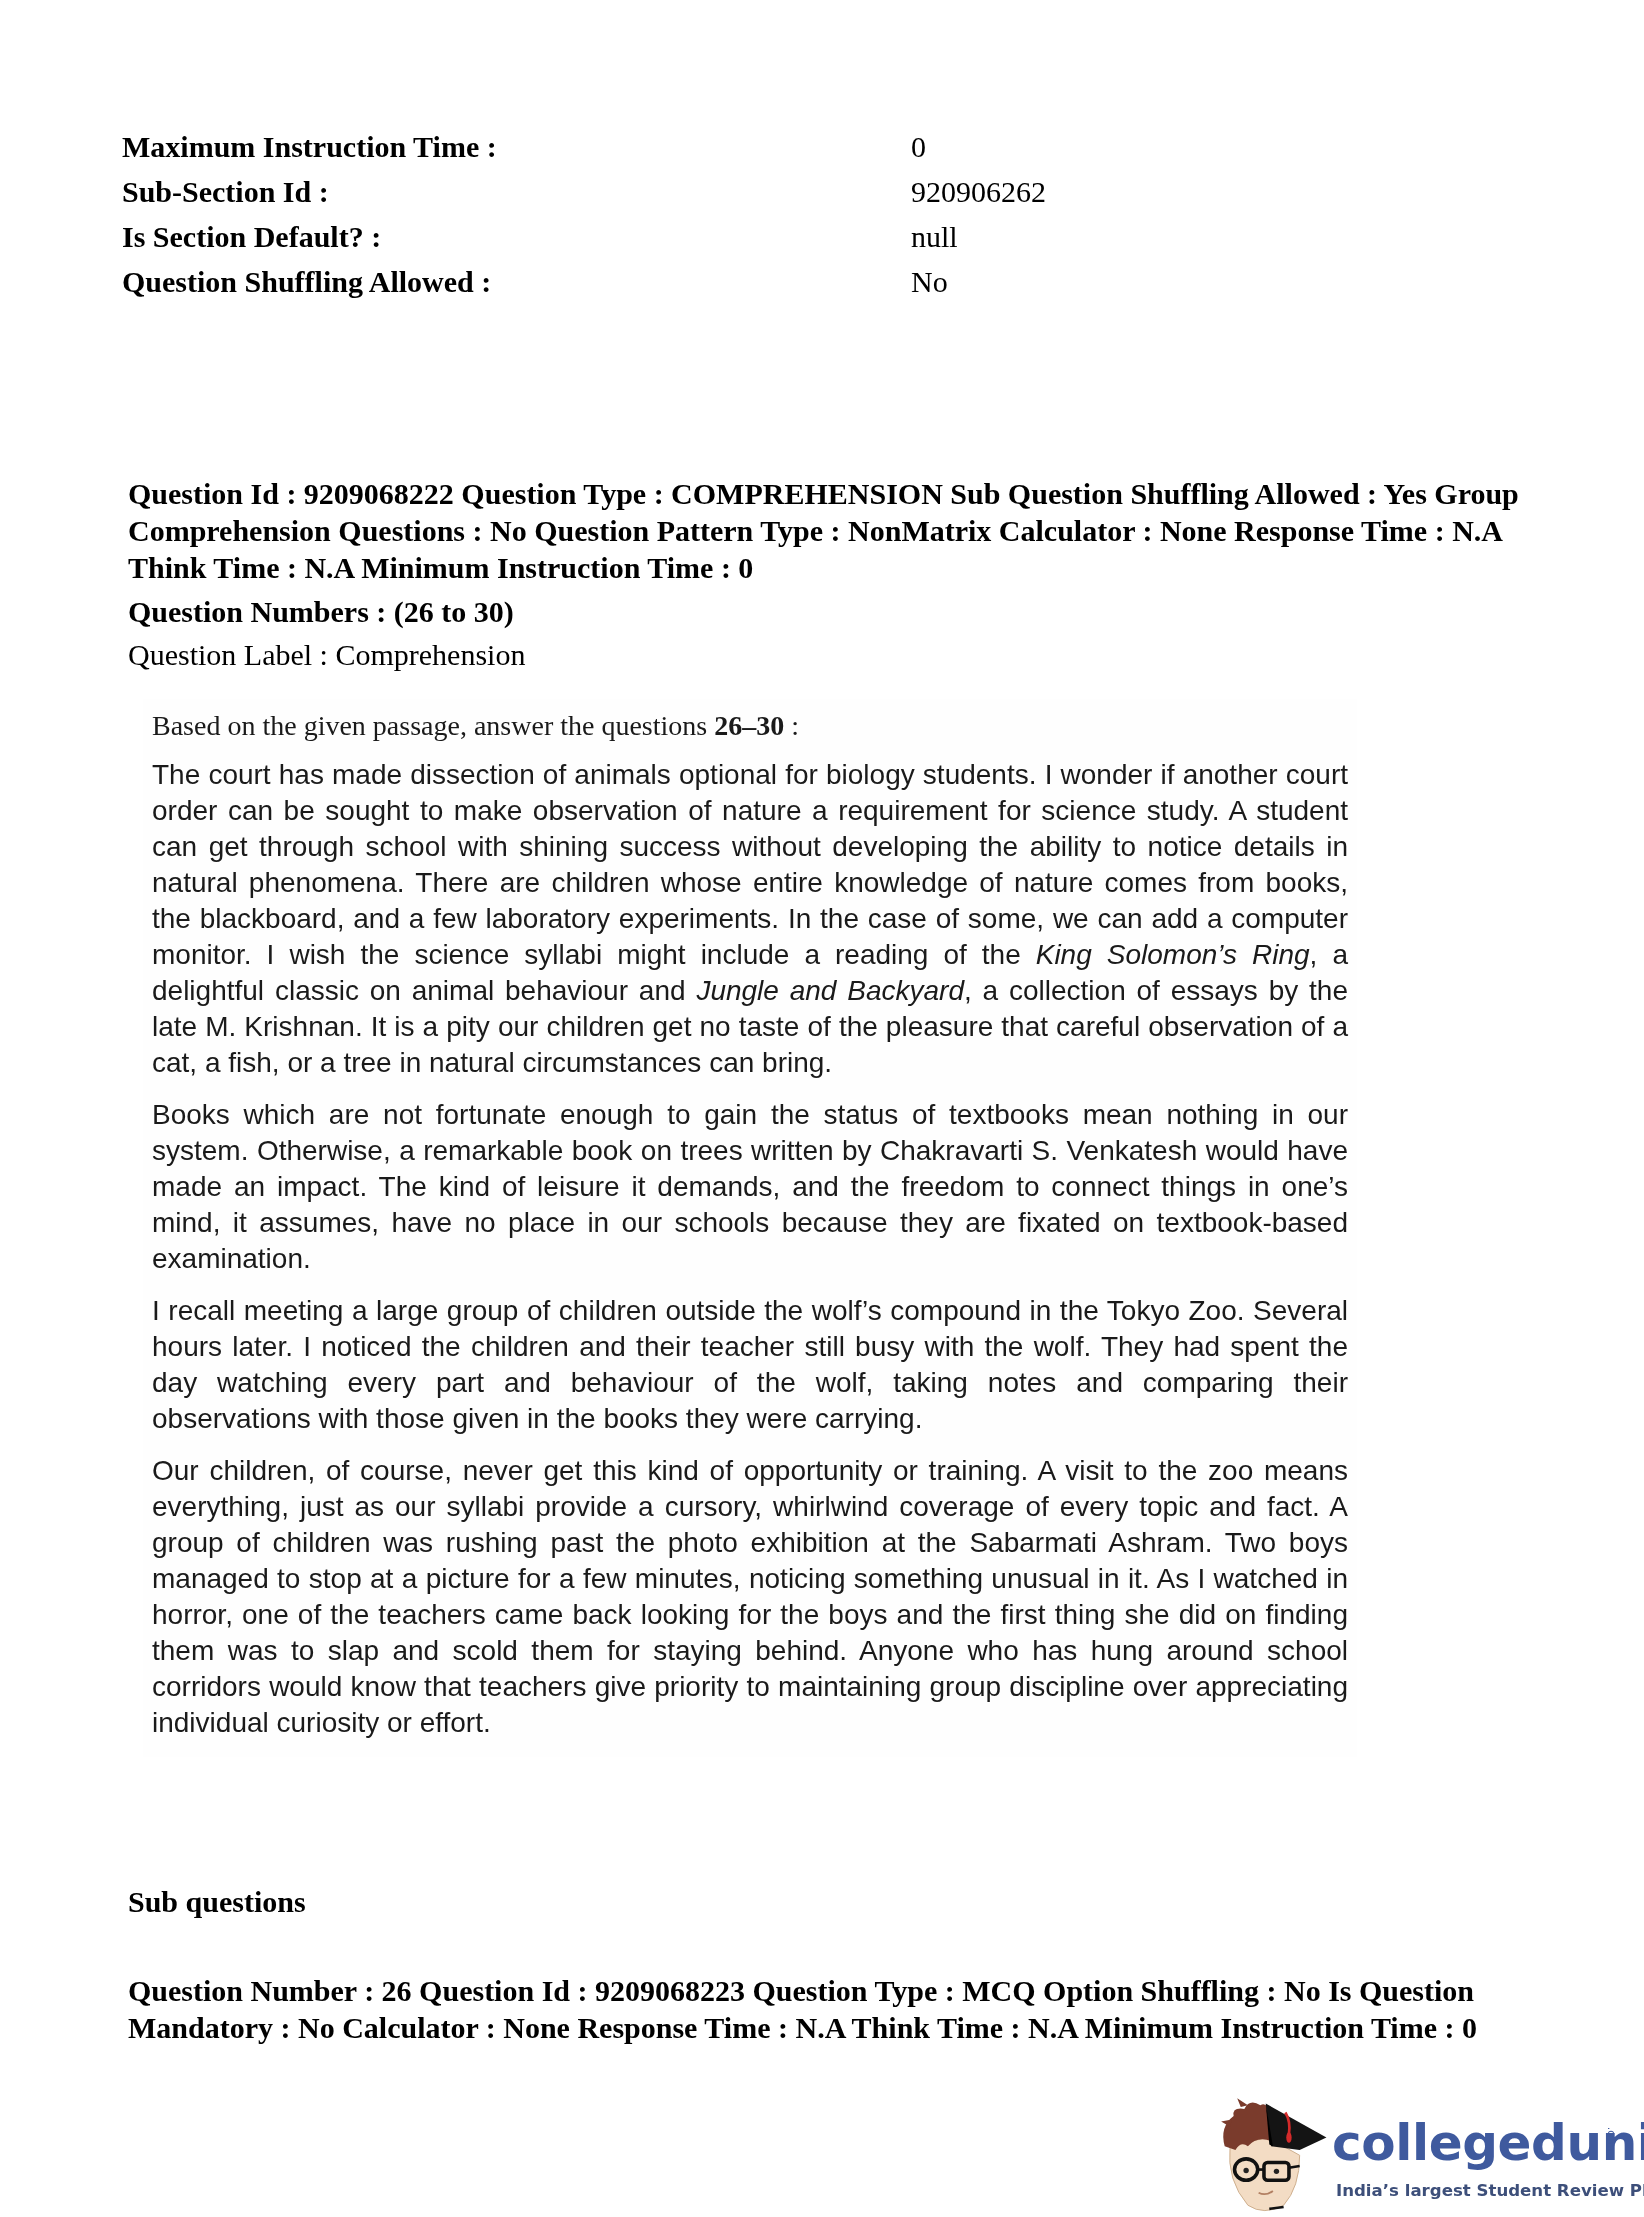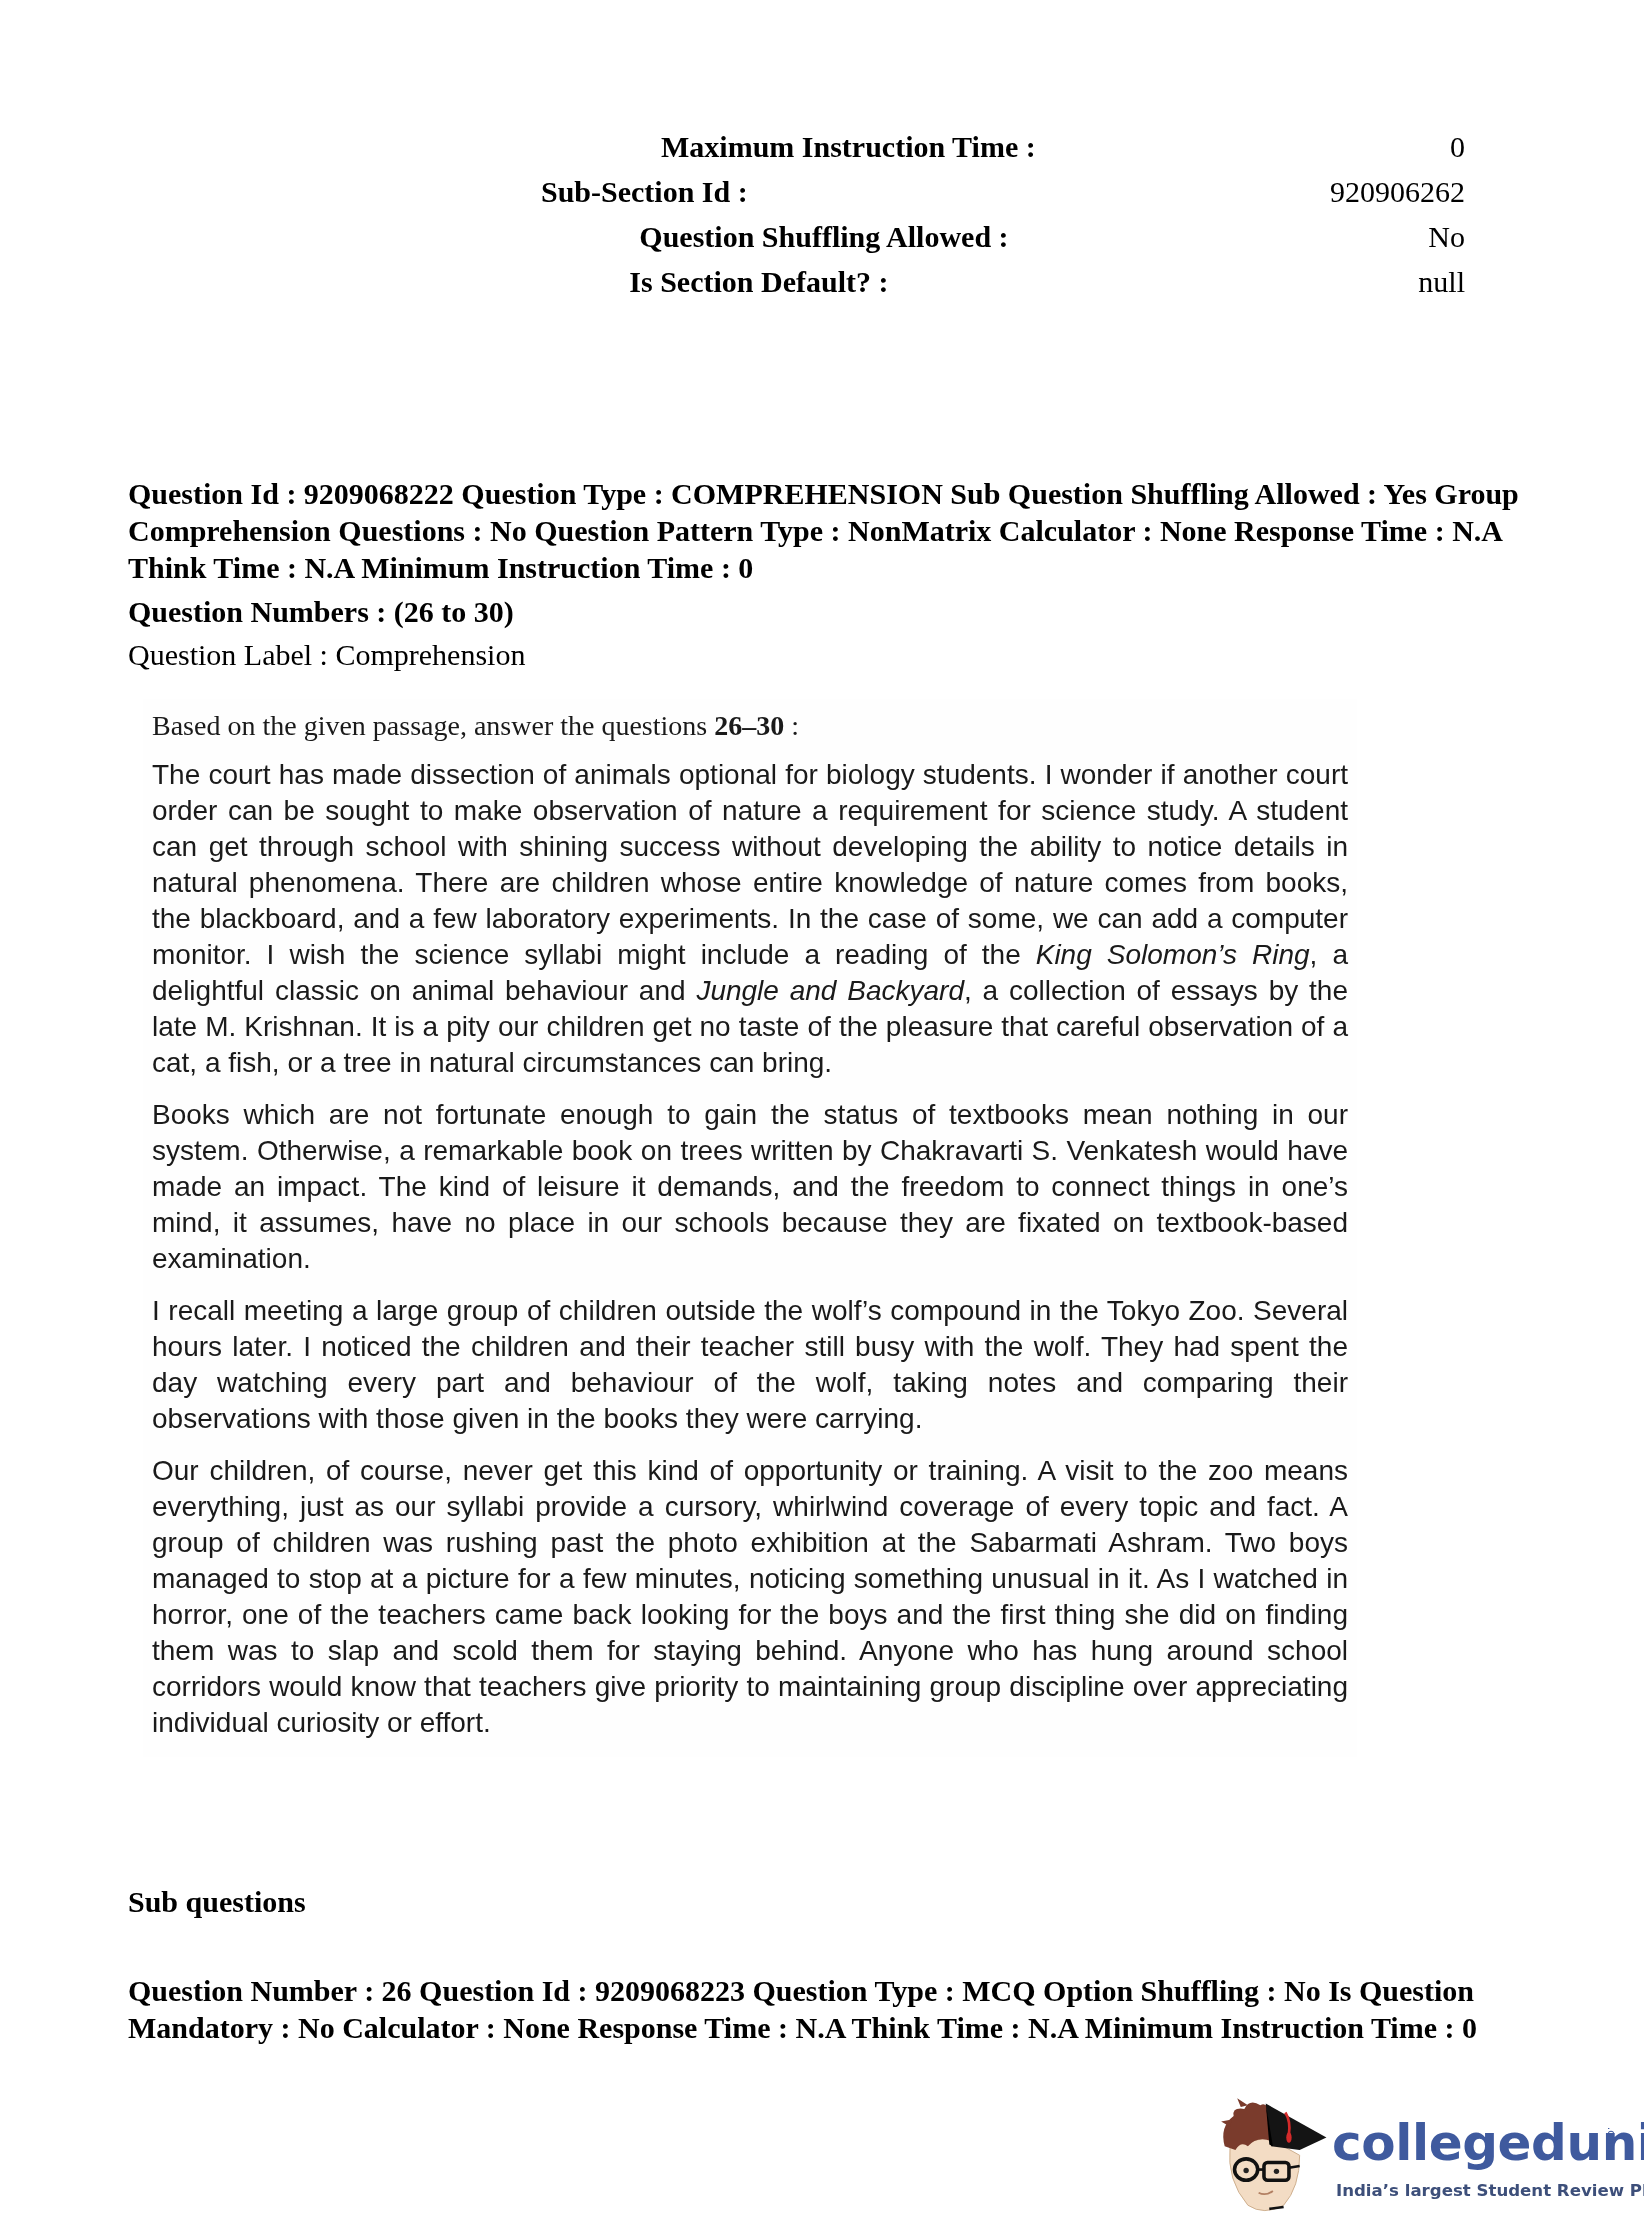--- a/index.html
+++ b/index.html
@@ -30,21 +30,21 @@
     }
     .meta-row .k {
       width: 789px;
       font-weight: bold;
     }
     .meta-row .v {
       font-weight: normal;
     }
     .meta-row.first { height: 81px; }
     .meta-row.first .k { width: 770px; padding-right: 19px; }
-    .meta-row.norm { height: 45px; justify-content: flex-end; }
+    .meta-row.norm { height: 45px; }
 
     
     .qhead {
       position: absolute;
       left: 128px;
       top: 475px;
       width: 1433px;
       font-size: 30px;
       line-height: 37px;
       font-weight: bold;
@@ -158,26 +158,26 @@
 <div class="meta-table">
   <div class="meta-row norm">
     <div class="k">Maximum Instruction Time :</div>
     <div class="v">0</div>
   </div>
   <div class="meta-row norm">
     <div class="k">Sub-Section Id :</div>
     <div class="v">920906262</div>
   </div>
   <div class="meta-row norm">
+    <div class="k">Is Section Default? :</div>
+    <div class="v">null</div>
+  </div>
+  <div class="meta-row norm">
     <div class="k">Question Shuffling Allowed :</div>
     <div class="v">No</div>
-  </div>
-  <div class="meta-row norm">
-    <div class="k">Is Section Default? :</div>
-    <div class="v">null</div>
   </div>
 </div>
 
 <div class="qhead">Question Id : 9209068222 Question Type : COMPREHENSION Sub Question Shuffling Allowed : Yes Group Comprehension Questions : No Question Pattern Type : NonMatrix Calculator : None Response Time : N.A Think Time : N.A Minimum Instruction Time : 0</div>
 <div class="qnums">Question Numbers : (26 to 30)</div>
 <div class="qlabel">Question Label : Comprehension</div>
 
 <div class="passage">
   <div class="intro"><span>Based on the given passage, answer the questions </span><b>26–30</b><span> :</span></div>
   <p><span>The court has made dissection of animals optional for biology students. I wonder if another court order can be sought to make observation of nature a requirement for science study. A student can get through school with shining success without developing the ability to notice details in natural phenomena. There are children whose entire knowledge of nature comes from books, the blackboard, and a few laboratory experiments. In the case of some, we can add a computer monitor. I wish the science syllabi might include a reading of the </span><i>King Solomon’s Ring</i><span>, a delightful classic on animal behaviour and </span><i>Jungle and Backyard</i><span>, a collection of essays by the late M. Krishnan. It is a pity our children get no taste of the pleasure that careful observation of a cat, a fish, or a tree in natural circumstances can bring.</span></p>

